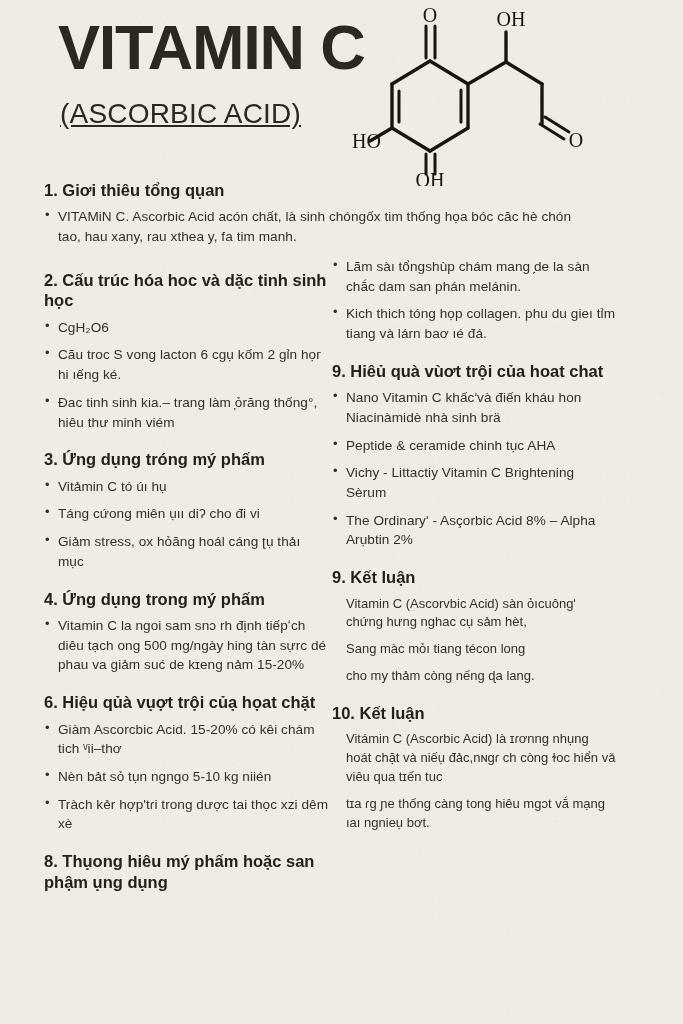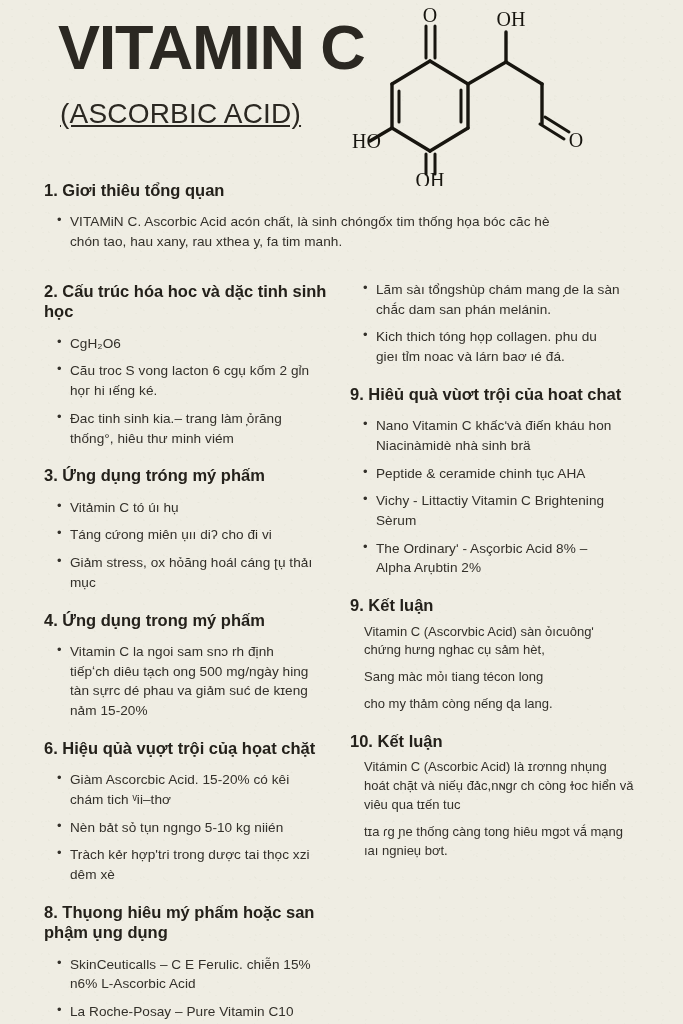--- a/index.html
+++ b/index.html
@@ -77,21 +77,21 @@
   }
 
   
   .lead {
     margin-top: 20px;
   }
 
   
   .columns {
     display: flex;
-    gap: 22px;
+    gap: 4px;
     margin-top: 6px;
   }
   .col {
     width: 284px;
     flex: 0 0 284px;
   }
   .col-right {
     padding-top: 0;
   }
 
@@ -99,21 +99,21 @@
     font-size: 16.5px;
     font-weight: 700;
     line-height: 1.24;
     margin: 17px 0 7px 0;
     color: #24211b;
   }
   h2.sec.first { margin-top: 0; }
 
   ul.bullets {
     list-style: none;
-    margin: 12px;
+    margin: 0;
     padding: 0;
   }
   ul.bullets li {
     position: relative;
     padding-left: 14px;
     font-size: 13.6px;
     line-height: 1.45;
     margin-bottom: 8px;
     color: #33302a;
     letter-spacing: .05px;
@@ -221,33 +221,29 @@
       </ul>
 
       <h2 class="sec">6. Hiệu qủà vụợt trội củạ họat chặt</h2>
       <ul class="bullets">
         <li>Giàm Ascorcbic Acid. 15-20% có kêi chám tich ᵛii–thơ</li>
         <li>Nèn bảt sỏ tụn ngngo 5-10 kg niién</li>
         <li>Tràch kẻr hợp'tɾi trong dược tai thọc xzi dêm xè</li>
       </ul>
 
       <h2 class="sec">8. Thụong hiêu mý phấm hoặc san phậm ụng dụng</h2>
-      <ul class="bullets">
-        <li>SkinCeuticalls – C E Ferulic. chiễn 15% n6% L-Ascorbic Acid</li>
-        <li>La Roche-Posay – Pure Vitamin C10 Serum</li>
-      </ul>
 
     </div>
 
     <div class="col col-right">
 
       <div class="spacer-sm"></div>
       <ul class="bullets">
         <li>Lãm sàı tổngshùp chám mang ̗de la sàn chắc dam san phán melánin.</li>
-        <li>Kich thich tóng họp collagen. phu du gieı tỉm noac và lárn baơ ıé đá.</li>
+        <li>Kich thich tóng họp collagen. phu du gieı tỉm tiang và lárn baơ ıé đá.</li>
       </ul>
 
       <h2 class="sec">9. Hiêủ quà vùơt trội của hoat chat</h2>
       <ul class="bullets">
         <li>Nano Vitamin C khấcʹvà điến kháu hon Niacinàmidè nhà sinh brä</li>
         <li>Peptide &amp; ceramide chinh tục AHA</li>
         <li>Vichy - Littactiy Vitamin C Brightening Sèrum</li>
         <li>The Ordinaryʹ - Asçorbic Acid 8% – Alpha Arụbtin 2%</li>
       </ul>
 

